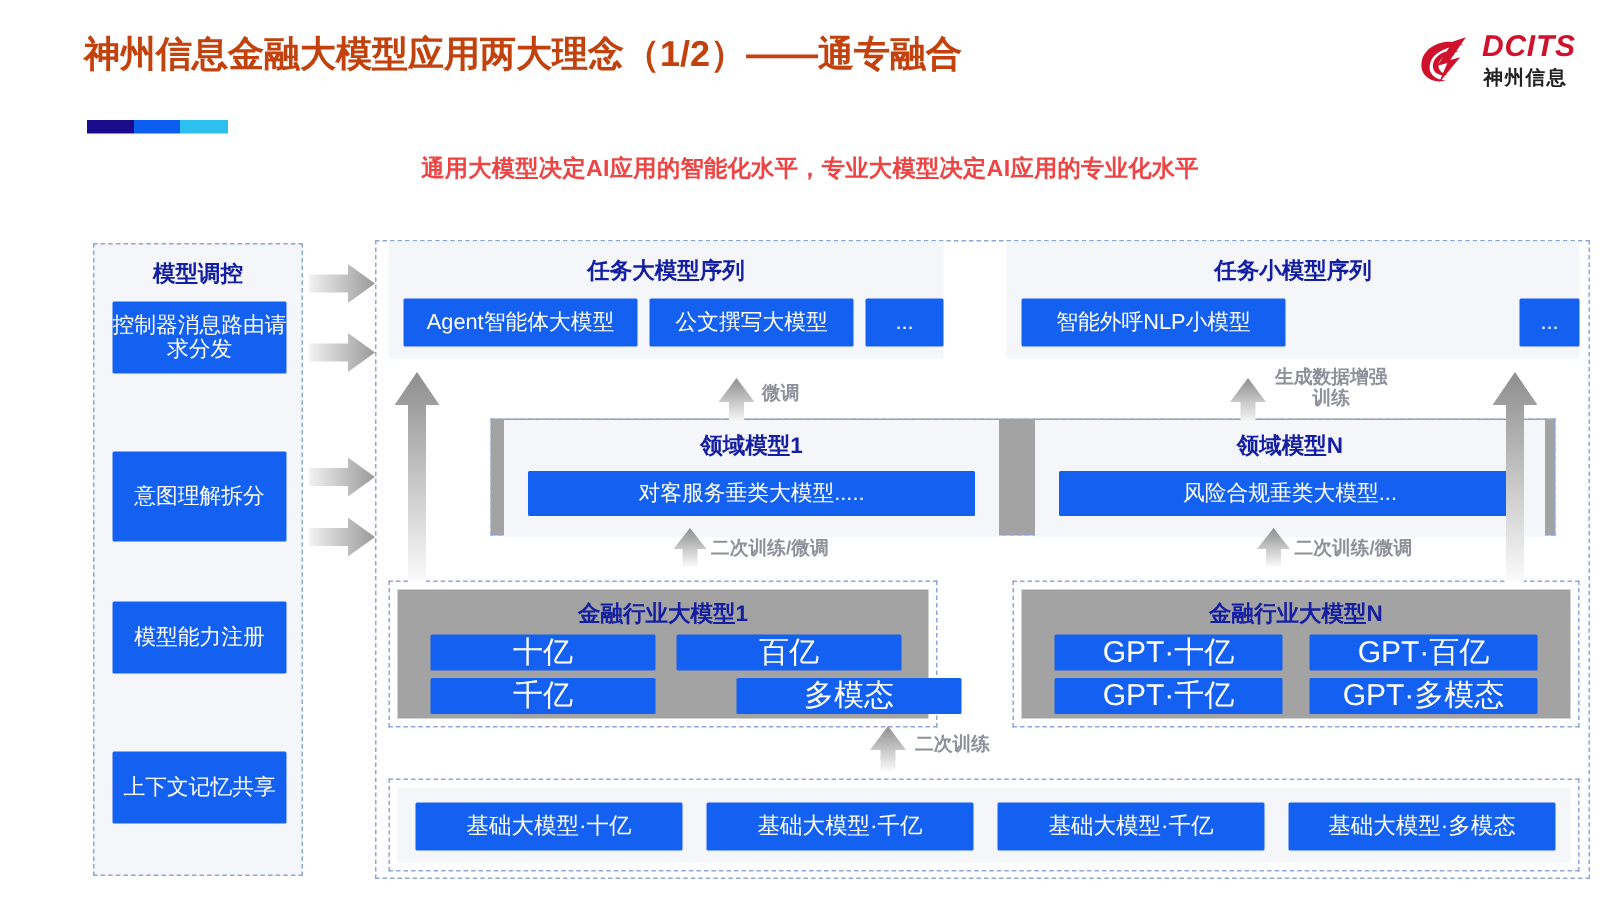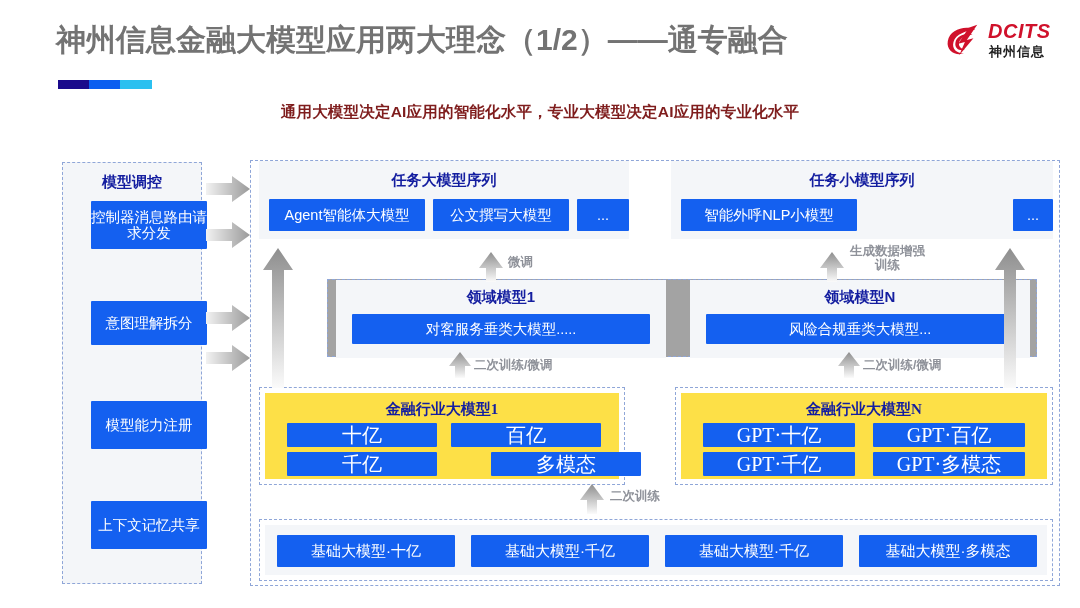--- a/index.html
+++ b/index.html
@@ -7,35 +7,35 @@
     width: 1080px; height: 608px;
     background: #ffffff;
     font-family: "Liberation Sans", "DejaVu Sans", sans-serif;
     overflow: hidden;
   }
   .slide { position: relative; width: 1080px; height: 608px; background:#fff; }
 
   
   .title {
     position: absolute; left: 56px; top: 20px;
-    font-size: 30px; font-weight: bold; color: #737373;
+    font-size: 24px; font-weight: bold; color: #c2410c;
     letter-spacing: 0px; white-space: nowrap;
   }
   .title-bar {
     position: absolute; left: 58px; top: 80px;
     width: 94px; height: 9px;
     background: linear-gradient(to right,
         #1a0a8c 0%, #1a0a8c 33%,
         #0b5ef0 33%, #0b5ef0 66%,
         #2bc0f0 66%, #2bc0f0 100%);
   }
   .subtitle {
     position: absolute; left: 0; right: 0; top: 102px;
     text-align: center;
-    font-size: 15.5px; font-weight: bold; color: #7f1d1d;
+    font-size: 15.5px; font-weight: bold; color: #ef4444;
     letter-spacing: .2px;
   }
   
   .logo { position: absolute; right: 18px; top: 18px; width: 118px; height: 50px; }
   .logo .mark { position:absolute; left:0; top:4px; width:38px; height:38px; }
   .logo .brand {
     position: absolute; left: 44px; top: 2px;
     font-size: 20px; font-weight: bold; color: #d0112b;
     font-style: italic; letter-spacing: .5px;
   }
@@ -61,21 +61,21 @@
     text-align: center;
   }
 
   
   .left-col {
     position: absolute; left: 62px; top: 162px;
     width: 140px; height: 422px;
     background: #f4f6f9;
   }
   .left-col .hdr { position:absolute; left:0; right:0; top:10px; }
-  .lbox { position: absolute; left: 12px; width: 116px; margin-left: 16px; }
+  .lbox { position: absolute; left: 12px; width: 116px; }
 
   
   .main-area {
     position: absolute; left: 250px; top: 160px;
     width: 810px; height: 426px;
   }
 
   
   .seq {
     position: absolute; top: 0; height: 78px;
@@ -97,21 +97,21 @@
   .dom.right { left: 362px; width: 340px; }
   .dom .hdr { position:absolute; left:0; right:0; top: 8px; }
   .dom .bluebox { position:absolute; left:16px; right:16px; top:34px; height:30px; }
 
   
   .ind-wrap {
     position: absolute; top: 226px; height: 98px;
   }
   .ind-wrap.left  { left: 8px;  width: 366px; }
   .ind-wrap.right { left: 424px; width: 378px; }
-  .ind-inner { position:absolute; inset:5px; background:#fde047;font-family:Liberation Serif, serif; }
+  .ind-inner { position:absolute; inset:5px; background:#a3a3a3; }
   .ind-inner .hdr { position:absolute; left:0; right:0; top: 7px; }
   .ind-cell { position:absolute; height: 24px; font-size: 20px; }
 
   
   .base-wrap {
     position: absolute; left: 8px; top: 358px;
     width: 794px; height: 62px;
   }
   .base-inner { position:absolute; inset:5px; background:#f4f6f9; }
   .base-cell {
@@ -144,21 +144,21 @@
       <path d="M30 13 C22 11, 13 15, 12 22 C11 28, 17 31, 22 29 C17 28, 15 25, 16 21 C18 16, 25 14, 30 13 Z" fill="#d0112b"></path>
       <path d="M26 6 L35 3 L24 19 L31 17 L16 35 L22 21 L15 23 Z" fill="#d0112b"></path>
     </svg>
     <div class="brand">DCITS</div>
     <div class="cn">神州信息</div>
   </div>
 
   <div class="left-col dashed">
     <div class="hdr">模型调控</div>
     <div class="lbox bluebox" style="top:38px;height:48px;">控制器消息路由请求分发</div>
-    <div class="lbox bluebox" style="top:138px;height:44px;">意图理解拆分</div>
+    <div class="lbox bluebox" style="top:138px;height:60px;">意图理解拆分</div>
     <div class="lbox bluebox" style="top:238px;height:48px;">模型能力注册</div>
     <div class="lbox bluebox" style="top:338px;height:48px;">上下文记忆共享</div>
   </div>
 
   <svg class="arrow-r" style="left:206px; top:176px;" viewBox="0 0 44 26">
     <defs>
         <linearGradient id="gr" x1="0" y1="0" x2="1" y2="0">
       <stop offset="0%" stop-color="#f2f2f2"></stop>
           <stop offset="100%" stop-color="#9a9a9a"></stop>
         </linearGradient>

